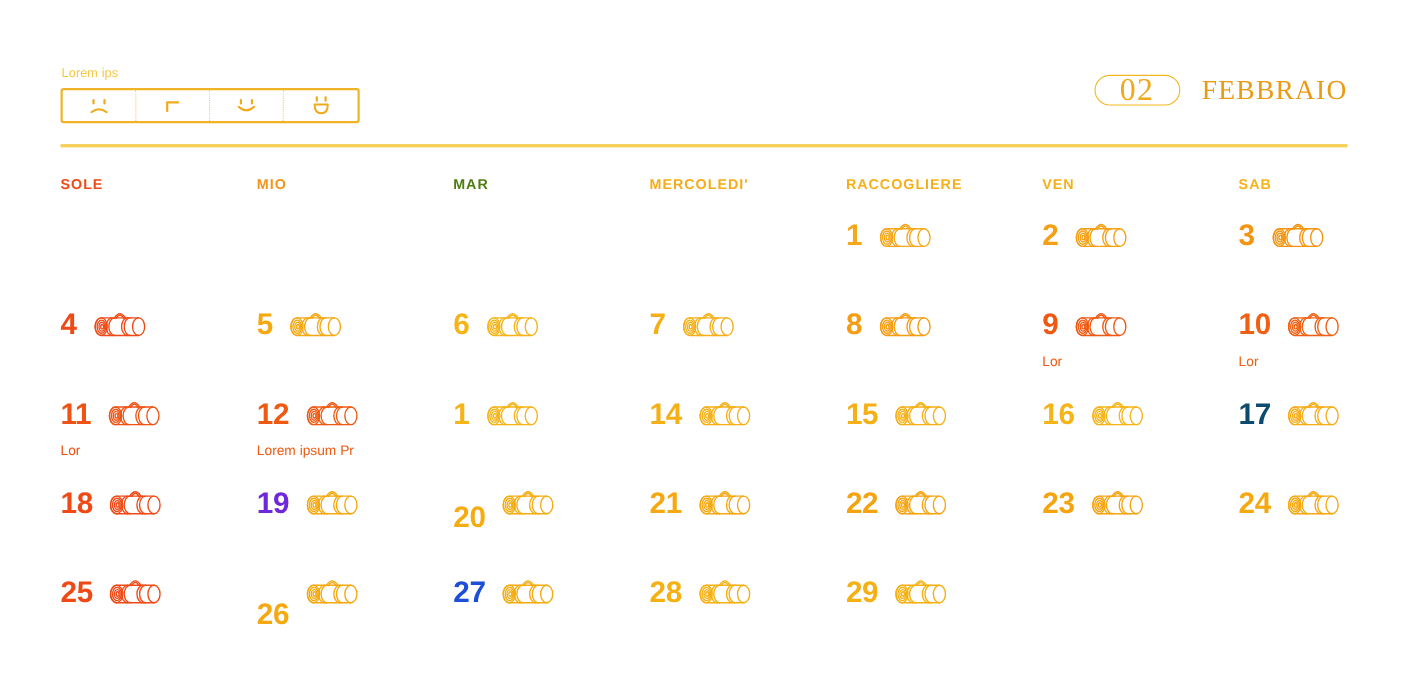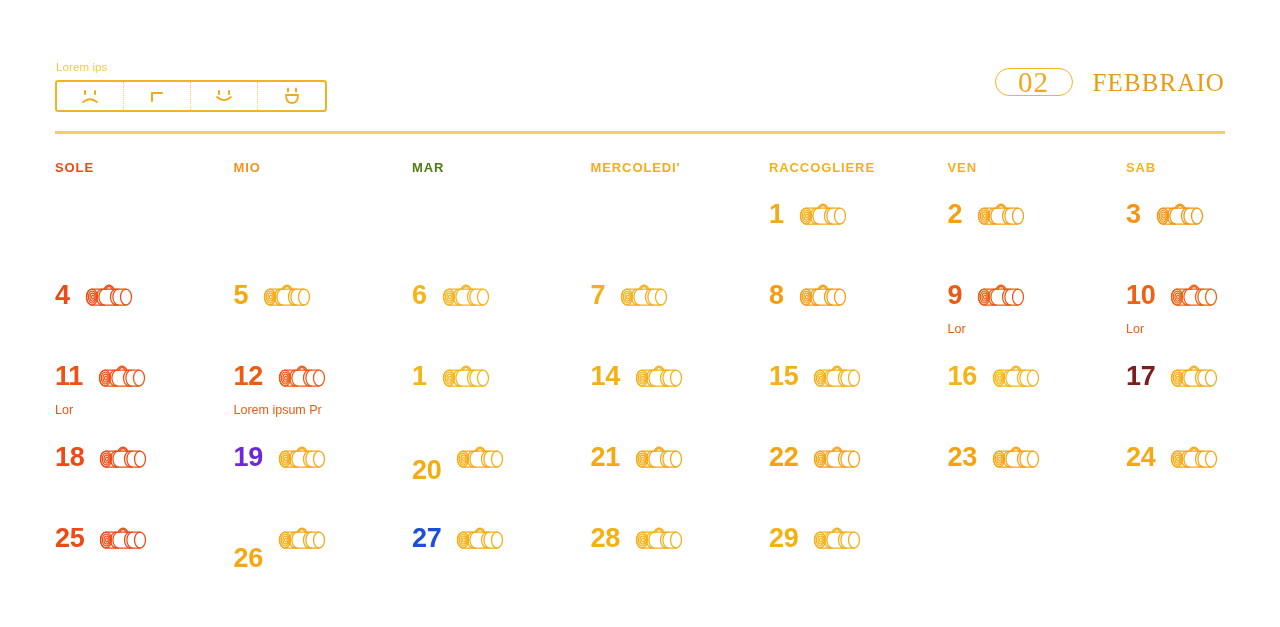--- a/index.html
+++ b/index.html
@@ -612,21 +612,21 @@
                     <ellipse cx="12.3" cy="19" rx="4" ry="6"></ellipse>
                     <ellipse cx="12.6" cy="19" rx="2.6" ry="4"></ellipse>
                     <ellipse cx="12.9" cy="19" rx="1.3" ry="2"></ellipse>
                   </g>
                 </svg>
               </span>
             </div>
           </div>
           <div class="cell">
             <div class="cell-top">
-              <span class="daynum" style="color: #7f1d1d;">17</span>
+              <span class="daynum" style="color: #0c4a6e;">17</span>
               <span>
                 <svg class="bagicon" width="58" height="34" viewBox="0 0 58 34" aria-hidden="true">
                   <g fill="none" stroke="#f5ac18" stroke-width="1.25" stroke-linecap="round" stroke-linejoin="round">
                     <path d="M12 11 L46 11 A5.5 8 0 0 1 46 27 L12 27 A5.5 8 0 0 1 12 11 Z"></path>
                     <path d="M24 11 Q29 3.2 34 11"></path>
                     <path d="M25.6 11.4 Q29 5.4 32.4 11.4"></path>
                     <path d="M22 11 A5.5 8 0 0 0 22 27"></path>
                     <path d="M24.4 11 A5.5 8 0 0 0 24.4 27"></path>
                     <path d="M36 11 A5.5 8 0 0 0 36 27"></path>
                     <path d="M38.4 11 A5.5 8 0 0 0 38.4 27"></path>

